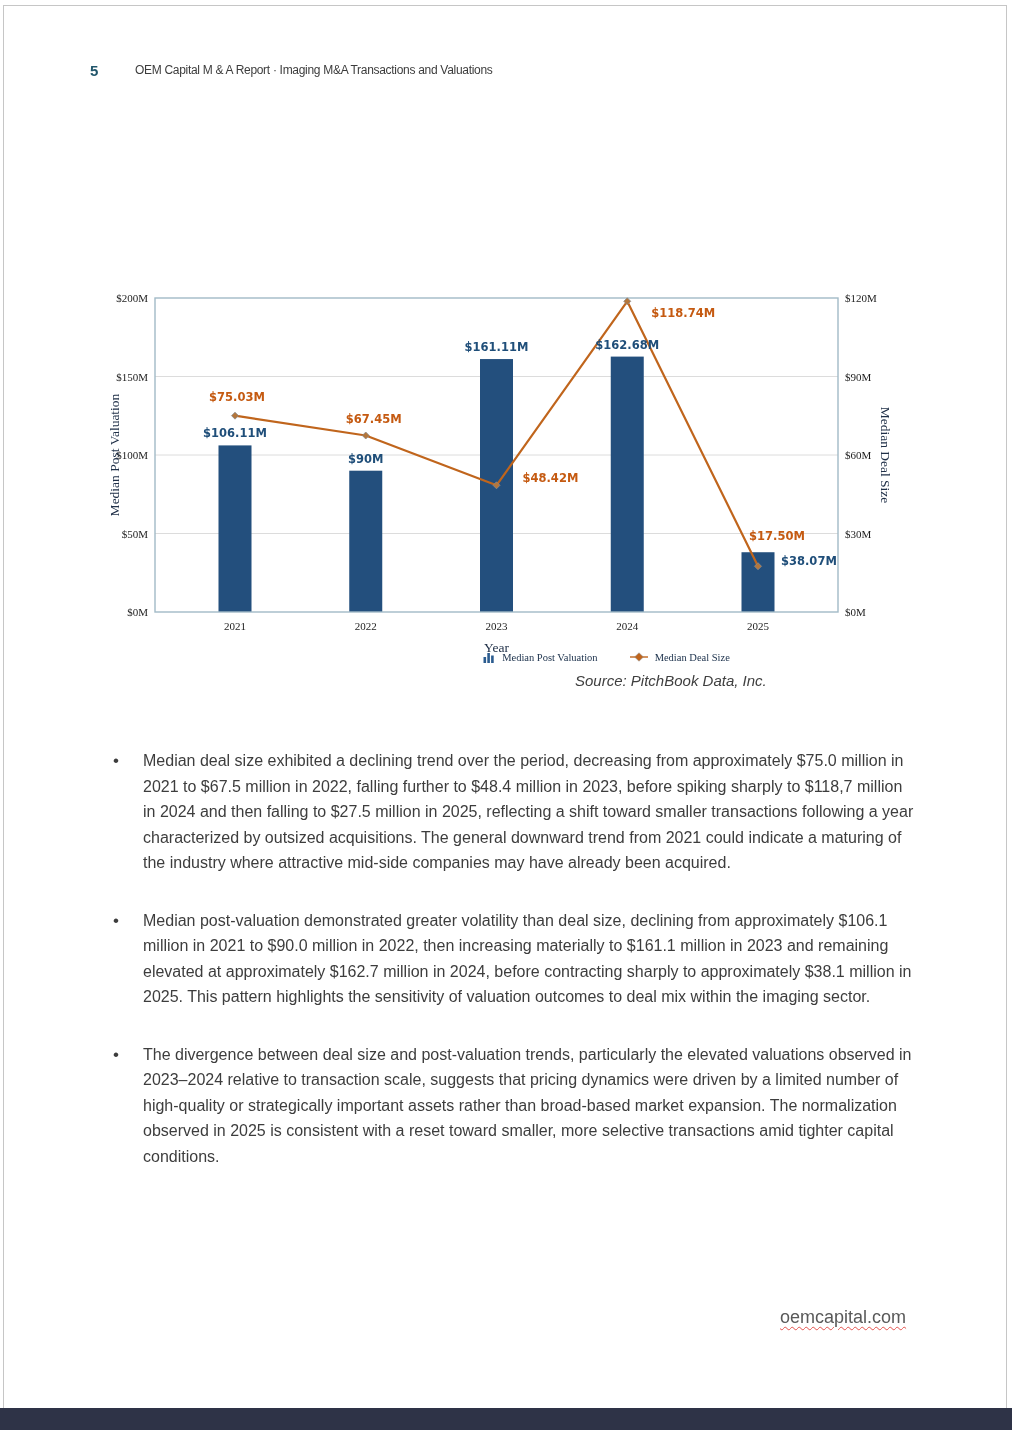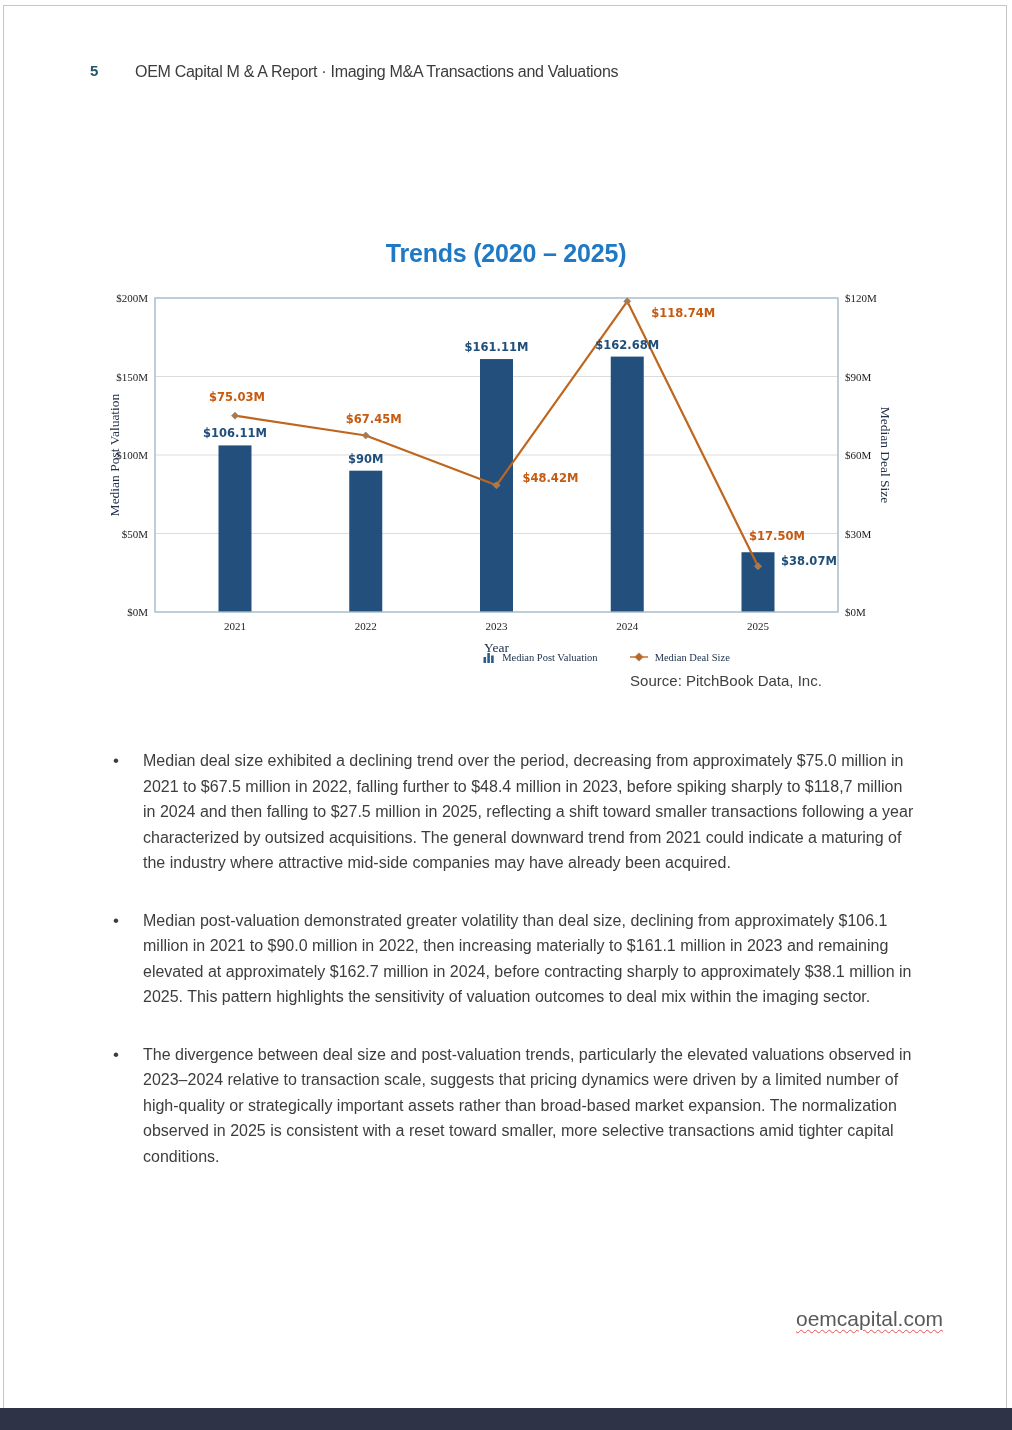--- a/index.html
+++ b/index.html
@@ -10,64 +10,64 @@
   .page-frame{
     position:absolute;left:3px;top:5px;width:1002px;height:1402px;
     border:1px solid #c6c6c6;pointer-events:none;
   }
   .page-num{
     position:absolute;left:90px;top:62px;
     font-size:15px;font-weight:bold;color:#21566b;
   }
   .header-text{
     position:absolute;left:135px;top:63px;
-    font-size:16px;color:#3c3c3c;letter-spacing:-0.3px;
+    font-size:12px;color:#3c3c3c;letter-spacing:-0.3px;
   }
   .page-title{
     position:absolute;left:76px;top:198px;width:860px;margin:0;
     text-align:center;font-size:25px;font-weight:bold;line-height:37px;
     letter-spacing:-0.2px;color:#2079c5;
   }
   .chart-wrap{position:absolute;left:110px;top:284px;width:800px;height:400px;}
   .tick{font-family:"Liberation Serif",serif;font-size:11px;fill:#1d1d1d;}
   .axis-name{font-family:"Liberation Serif",serif;font-size:13.5px;fill:#203048;}
   .dl-bar{font-family:"DejaVu Sans",sans-serif;font-size:11.5px;font-weight:bold;fill:#1F4E79;}
   .dl-line{font-family:"DejaVu Sans",sans-serif;font-size:11.5px;font-weight:bold;fill:#C55A11;}
   .legend{
     position:absolute;left:265px;top:651px;width:683px;
     display:flex;justify-content:center;gap:32px;align-items:center;
   }
   .legend-item{display:flex;align-items:center;gap:7px;
     font-family:"Liberation Serif",serif;font-size:10.5px;color:#20354f;}
   .source-note{
-    position:absolute;left:575px;top:672px;width:302px;text-align:center;
-    font-size:15px;color:#3f3f3f;
+    position:absolute;left:575px;top:672px;width:302px;text-align:left;
+    font-style:italic;font-size:15px;color:#3f3f3f;
   }
   .bullets{position:absolute;left:110px;top:748px;width:805px;margin:0;padding:0;list-style:none;}
   .bullets li{
     position:relative;padding-left:33px;margin-bottom:32px;
     font-size:16px;line-height:25.5px;color:#3d3d3d;
   }
   .bullets li::before{content:"\2022";position:absolute;left:3px;top:0;font-size:17px;color:#3d3d3d;}
   .footer-link{
-    position:absolute;left:780px;top:1307px;font-size:21px;color:#595959;
+    position:absolute;left:780px;top:1307px;font-size:18px;color:#595959;
     text-decoration-line:underline;text-decoration-style:wavy;
-    text-decoration-color:#e4524d;text-decoration-thickness:1px;text-underline-offset:3px;margin-left:16px;
+    text-decoration-color:#e4524d;text-decoration-thickness:1px;text-underline-offset:3px;
   }
   .bottom-bar{position:absolute;left:0;bottom:0;width:1012px;height:22px;background:#2e3347;}
 </style>
 </head>
 <body>
 
 <div class="page-frame"></div>
 
 <div class="page-num">5</div>
 <div class="header-text">OEM Capital M &amp; A Report · Imaging M&amp;A Transactions and Valuations</div>
 
-<h1 class="page-title"><br><span>Trends (2020 – 2025)</span></h1>
+<h1 class="page-title"><br></h1>
 
 <div class="chart-wrap">
   <svg id="chart-svg" width="800" height="400">
       <line x1="45" x2="728" y1="249.5" y2="249.5" stroke="#dcdcdc" stroke-width="1"></line>
       <line x1="45" x2="728" y1="171" y2="171" stroke="#dcdcdc" stroke-width="1"></line>
       <line x1="45" x2="728" y1="92.5" y2="92.5" stroke="#dcdcdc" stroke-width="1"></line>
       <rect x="108.5" y="161.40730000000002" width="33" height="166.59269999999998" fill="#234f7d"></rect>
       <rect x="239.25" y="186.7" width="33" height="141.3" fill="#234f7d"></rect>
       <rect x="370" y="75.05729999999997" width="33" height="252.94270000000003" fill="#234f7d"></rect>
       <rect x="500.75" y="72.5924" width="33" height="255.4076" fill="#234f7d"></rect>

